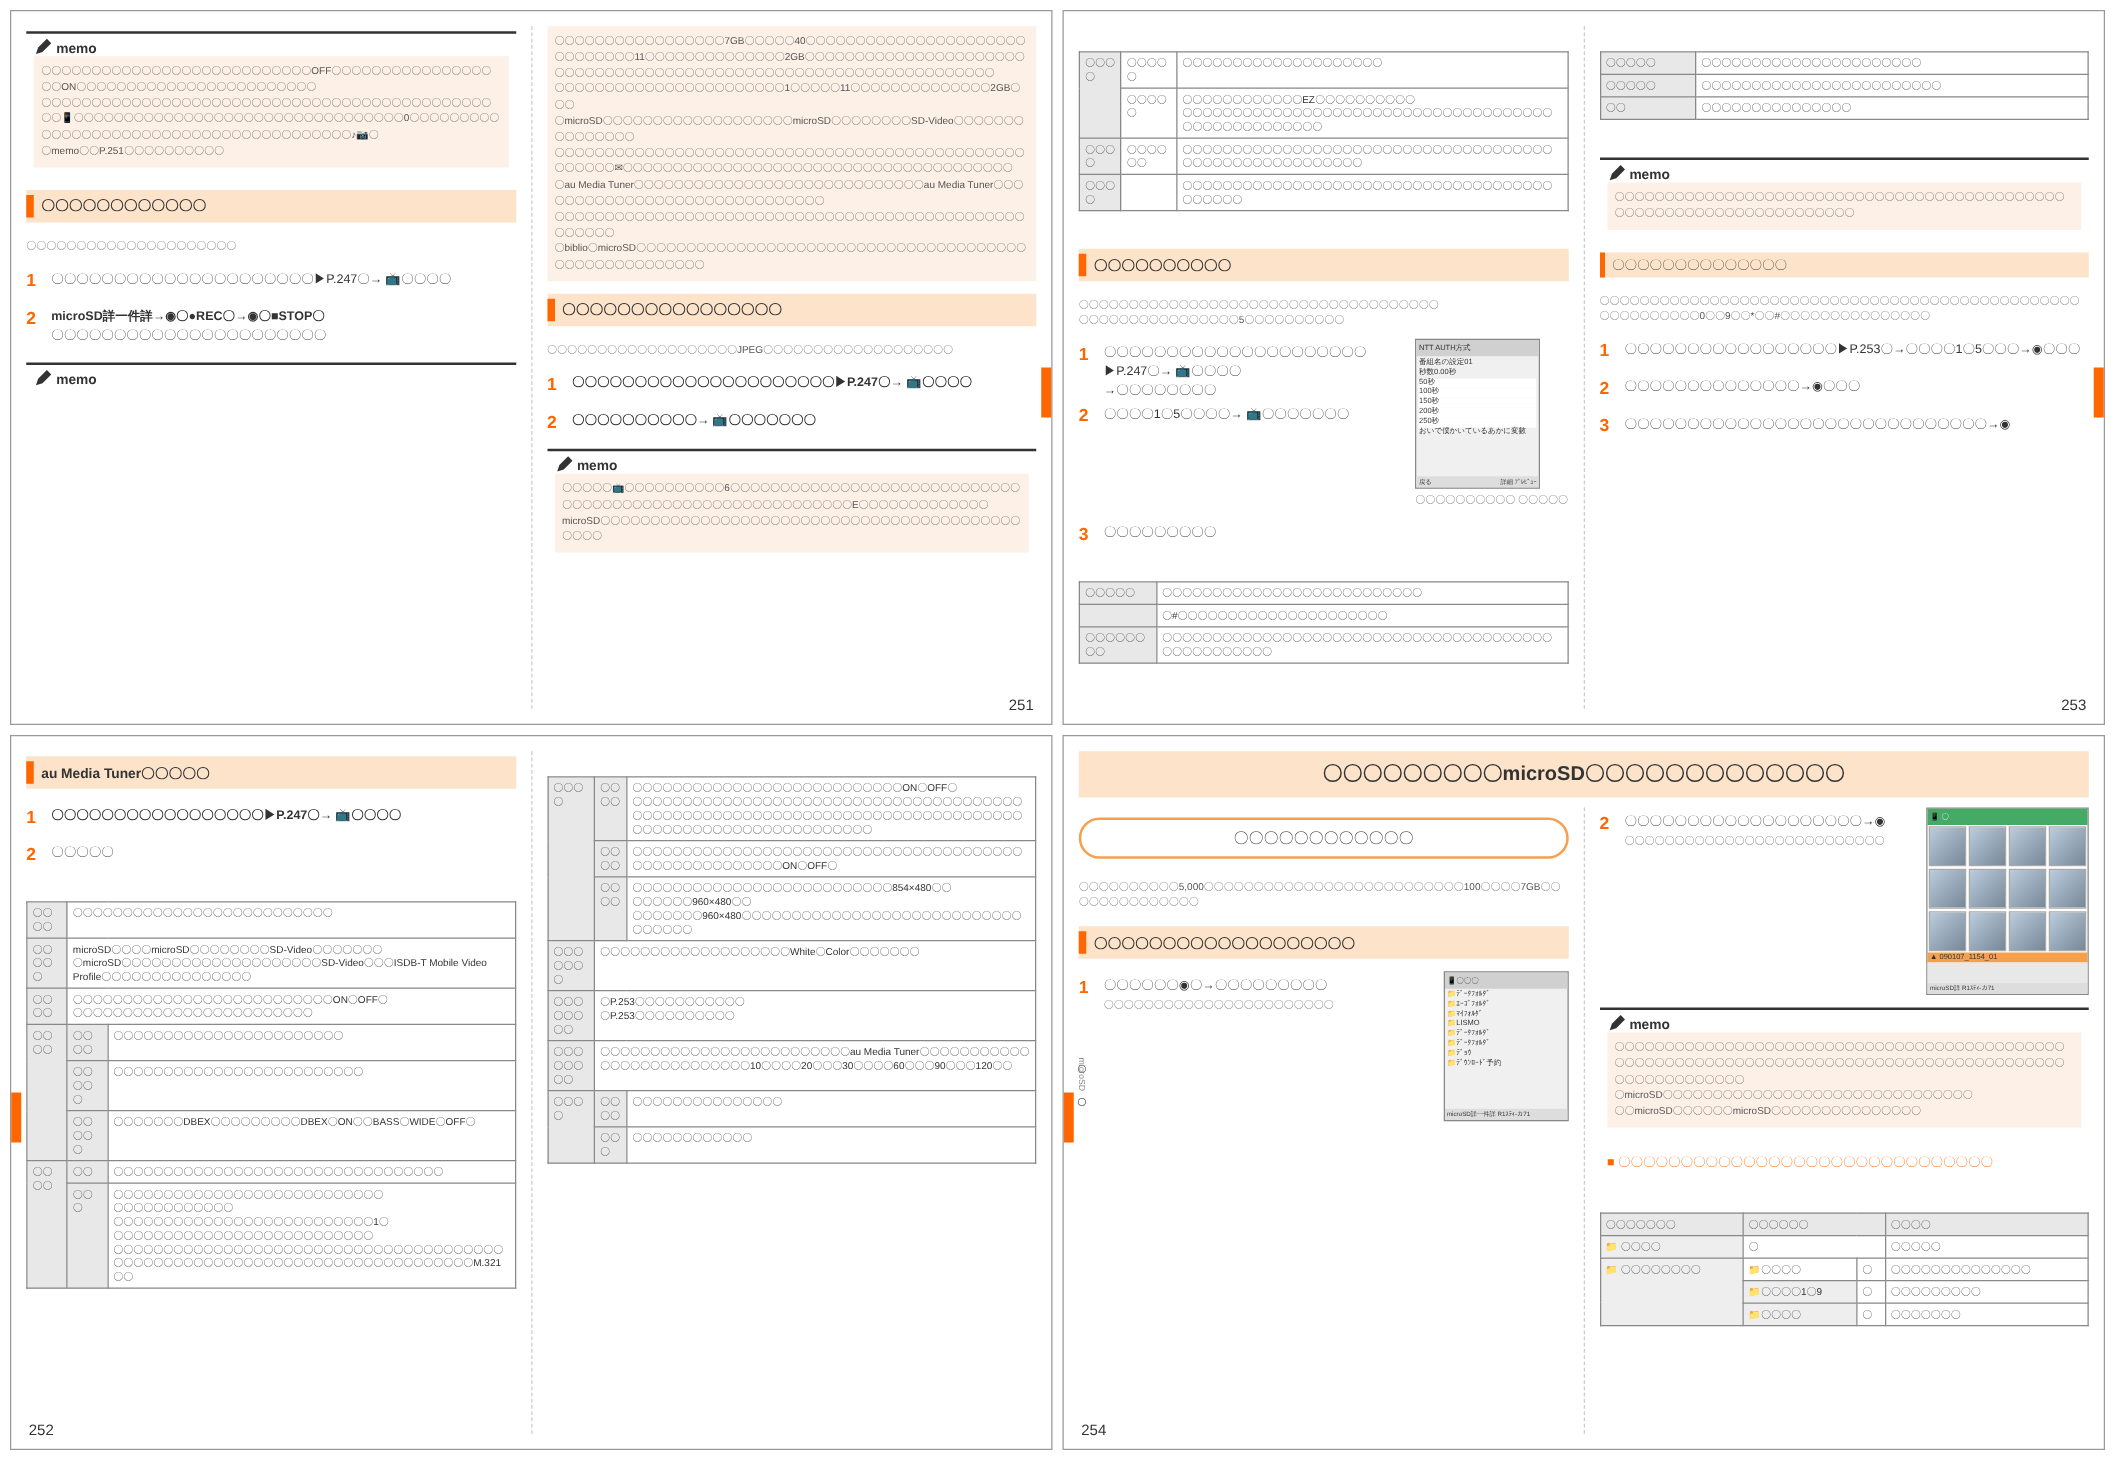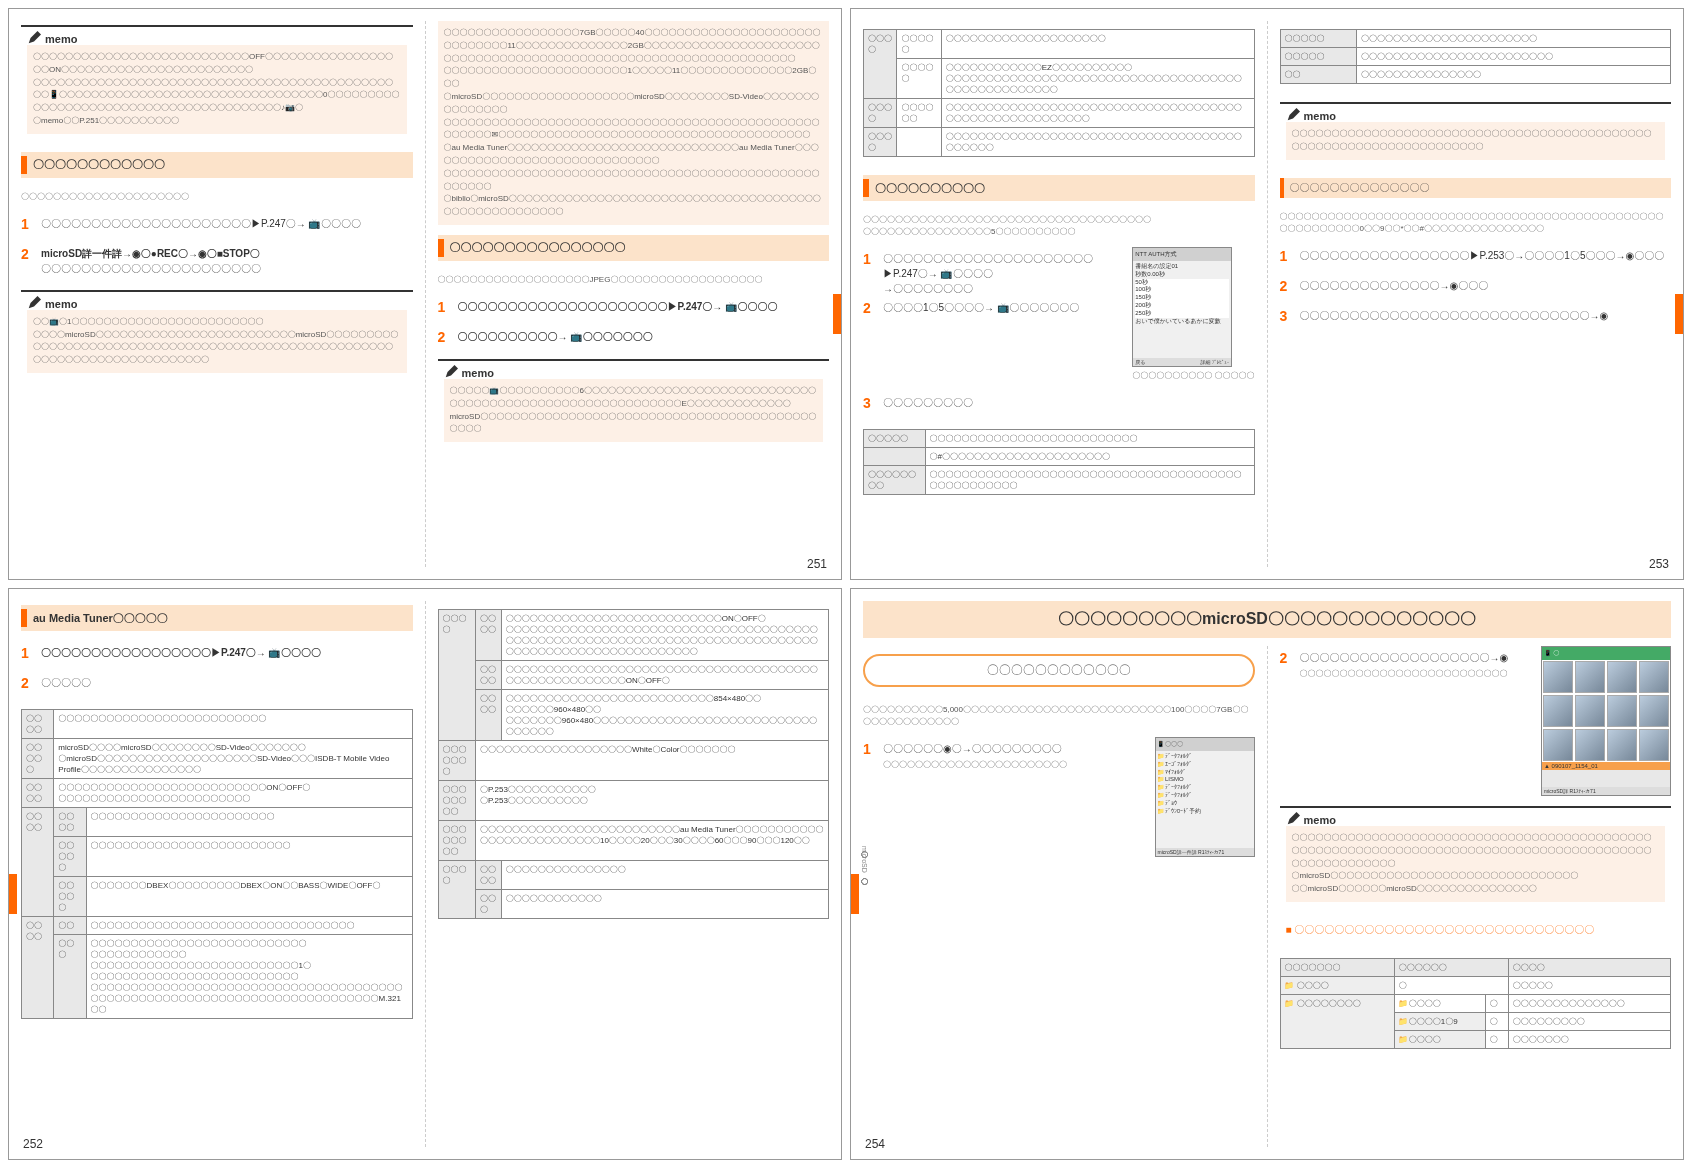--- a/index.html
+++ b/index.html
@@ -18,21 +18,21 @@
 .step{display:flex;gap:6px;margin:4px 0;font-size:10px}
 .step-num{color:#f60;font-weight:bold;font-size:14px;width:14px}
 .step-txt{flex:1;line-height:1.5}
 .pref{font-weight:bold}
 .pgnum{position:absolute;bottom:8px;font-size:12px}
 .pgnum.r{right:14px}
 .pgnum.l{left:14px}
 .side-tab{position:absolute;width:8px;height:40px;background:#f60;top:50%}
 .side-tab.r{right:0}
 .side-tab.l{left:0}
-.tbl{border-collapse:collapse;width:100%;font-size:8px;margin:8px 0}
+.tbl{border-collapse:collapse;width:100%;font-size:8px;margin:20px 0}
 .tbl td,.tbl th{border:1px solid #888;padding:3px 4px;vertical-align:top;text-align:left}
 .tbl th{background:#e8e8e8;font-weight:normal}
 .title-band{background:#fce3ca;text-align:center;font-size:16px;font-weight:bold;padding:8px;margin-bottom:8px}
 .subtitle-band{border:2px solid #f7a04b;border-radius:18px;text-align:center;padding:6px;margin:8px 0;font-size:12px}
 .note{font-size:8px;line-height:1.5;color:#555;margin:3px 0}
 .screenshot{border:1px solid #888;background:#f0f0f0;width:100px;height:120px;display:flex;flex-direction:column;font-size:6px;overflow:hidden}
 .screenshot-hdr{background:#d0d0d0;padding:2px;font-size:6px}
 .screenshot-body{flex:1;padding:2px;line-height:1.3}
 .screenshot-ftr{background:#ddd;padding:1px 2px;font-size:5px;display:flex;justify-content:space-between}
 .thumb-grid{border:1px solid #888;width:130px;height:150px;display:flex;flex-direction:column}
@@ -75,22 +75,20 @@
             <span class="step-num">2</span>
             <div class="step-txt"><span class="pref">microSD詳一件詳→◉〇●REC〇→◉〇■STOP〇</span><br><span>〇〇〇〇〇〇〇〇〇〇〇〇〇〇〇〇〇〇〇〇〇〇</span></div>
           </div>
       <div class="memo">
         <div class="memo-head">
               <svg viewBox="0 0 16 16">
                 <path d="M2 14l2-6 8-8 4 4-8 8-6 2z" fill="#333"></path>
               </svg>
               <b>memo</b>
             </div>
-        <div class="memo-body" style="white-space:pre-wrap">〇〇📺〇1〇〇〇〇〇〇〇〇〇〇〇〇〇〇〇〇〇〇〇〇〇〇〇〇
-〇〇〇〇microSD〇〇〇〇〇〇〇〇〇〇〇〇〇〇〇〇〇〇〇〇〇〇〇〇〇microSD〇〇〇〇〇〇〇〇〇〇〇〇〇〇〇〇〇〇〇〇〇〇〇〇〇〇〇〇〇〇〇〇〇〇〇〇〇〇〇〇〇〇〇〇〇〇〇〇〇〇〇〇〇〇〇〇〇〇〇〇〇〇〇〇〇〇〇〇〇〇〇〇〇〇〇〇</div>
       </div>
     </div>
     <div class="col divider" style="padding-left:12px">
       <div class="memo-body" style="white-space:pre-wrap">〇〇〇〇〇〇〇〇〇〇〇〇〇〇〇〇〇7GB〇〇〇〇〇40〇〇〇〇〇〇〇〇〇〇〇〇〇〇〇〇〇〇〇〇〇〇〇〇〇〇〇〇〇〇11〇〇〇〇〇〇〇〇〇〇〇〇〇〇2GB〇〇〇〇〇〇〇〇〇〇〇〇〇〇〇〇〇〇〇〇〇〇〇〇〇〇〇〇〇〇〇〇〇〇〇〇〇〇〇〇〇〇〇〇〇〇〇〇〇〇〇〇〇〇〇〇〇〇〇〇〇〇〇〇〇〇
 〇〇〇〇〇〇〇〇〇〇〇〇〇〇〇〇〇〇〇〇〇〇〇1〇〇〇〇〇11〇〇〇〇〇〇〇〇〇〇〇〇〇〇2GB〇〇〇
 〇microSD〇〇〇〇〇〇〇〇〇〇〇〇〇〇〇〇〇〇〇microSD〇〇〇〇〇〇〇〇SD-Video〇〇〇〇〇〇〇〇〇〇〇〇〇〇〇
 〇〇〇〇〇〇〇〇〇〇〇〇〇〇〇〇〇〇〇〇〇〇〇〇〇〇〇〇〇〇〇〇〇〇〇〇〇〇〇〇〇〇〇〇〇〇〇〇〇〇〇〇〇✉〇〇〇〇〇〇〇〇〇〇〇〇〇〇〇〇〇〇〇〇〇〇〇〇〇〇〇〇〇〇〇〇〇〇〇〇〇〇〇
 〇au Media Tuner〇〇〇〇〇〇〇〇〇〇〇〇〇〇〇〇〇〇〇〇〇〇〇〇〇〇〇〇〇au Media Tuner〇〇〇〇〇〇〇〇〇〇〇〇〇〇〇〇〇〇〇〇〇〇〇〇〇〇〇〇〇〇
 〇〇〇〇〇〇〇〇〇〇〇〇〇〇〇〇〇〇〇〇〇〇〇〇〇〇〇〇〇〇〇〇〇〇〇〇〇〇〇〇〇〇〇〇〇〇〇〇〇〇〇〇〇
 〇biblio〇microSD〇〇〇〇〇〇〇〇〇〇〇〇〇〇〇〇〇〇〇〇〇〇〇〇〇〇〇〇〇〇〇〇〇〇〇〇〇〇〇〇〇〇〇〇〇〇〇〇〇〇〇〇〇〇</div>
@@ -356,20 +354,21 @@
 </div>
 
 <div class="page">
   <div class="side-tab l"></div>
   <div class="title-band">〇〇〇〇〇〇〇〇〇microSD〇〇〇〇〇〇〇〇〇〇〇〇〇</div>
   <div class="cols">
     <div class="col" style="position:relative">
       <span class="vert-txt" style="left:-4px;top:200px">〇〇〇〇〇〇〇〇〇microSD〇〇〇〇〇〇〇〇〇〇〇〇〇</span>
       <div class="subtitle-band">〇〇〇〇〇〇〇〇〇〇〇〇</div>
       <div class="note">〇〇〇〇〇〇〇〇〇〇5,000〇〇〇〇〇〇〇〇〇〇〇〇〇〇〇〇〇〇〇〇〇〇〇〇〇〇100〇〇〇〇7GB〇〇〇〇〇〇〇〇〇〇〇〇〇〇</div>
+      <div class="section-bar">〇〇〇〇〇〇〇〇〇〇〇〇〇〇〇〇〇〇〇</div>
       <div style="display:flex;gap:8px">
         <div style="flex:1">
           <div class="step">
                 <span class="step-num">1</span>
                 <div class="step-txt"><span>〇〇〇〇〇〇◉〇→〇〇〇〇〇〇〇〇〇</span><br><span class="note">〇〇〇〇〇〇〇〇〇〇〇〇〇〇〇〇〇〇〇〇〇〇〇</span></div>
               </div>
         </div>
         <div class="screenshot">
           <div class="screenshot-hdr">📱〇〇〇</div>
           <div class="screenshot-body">

